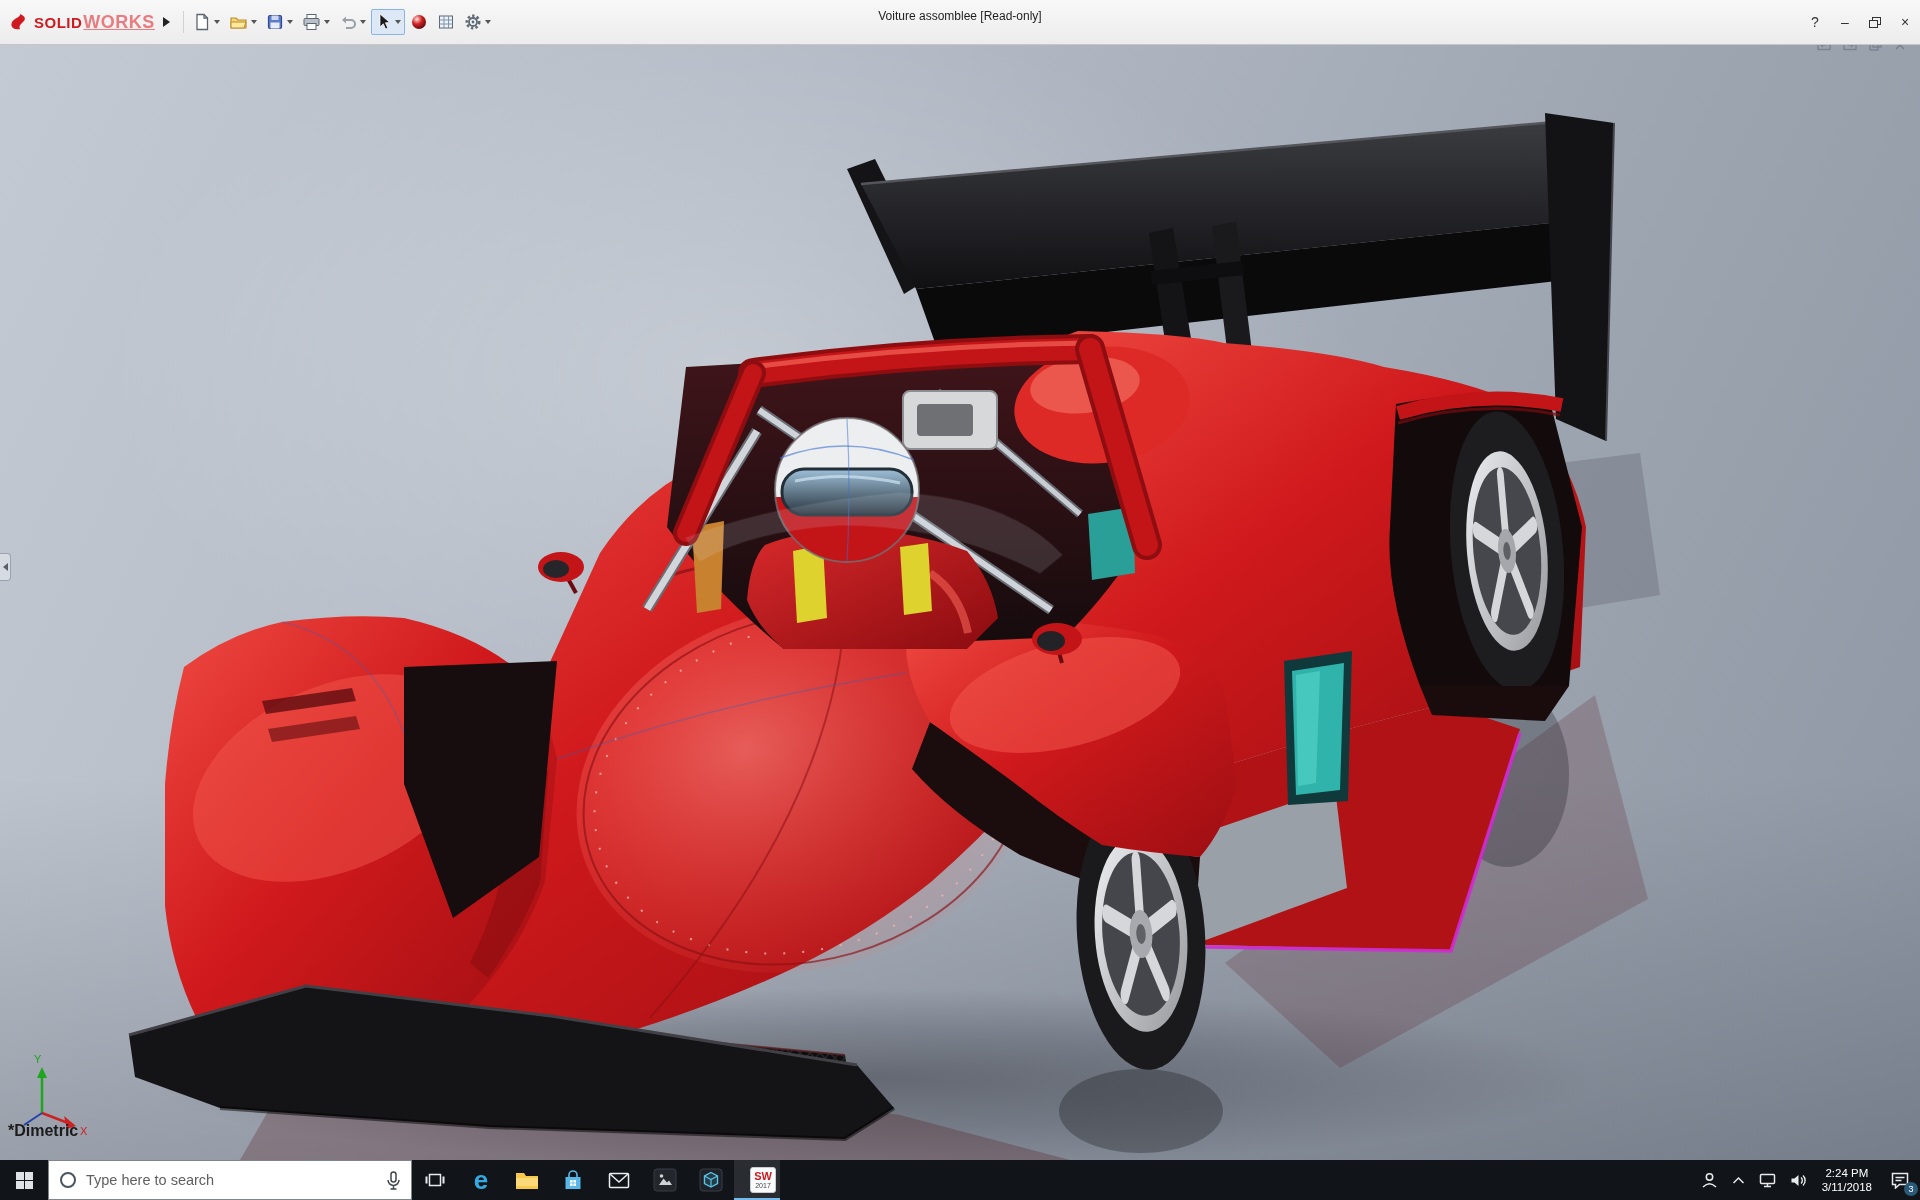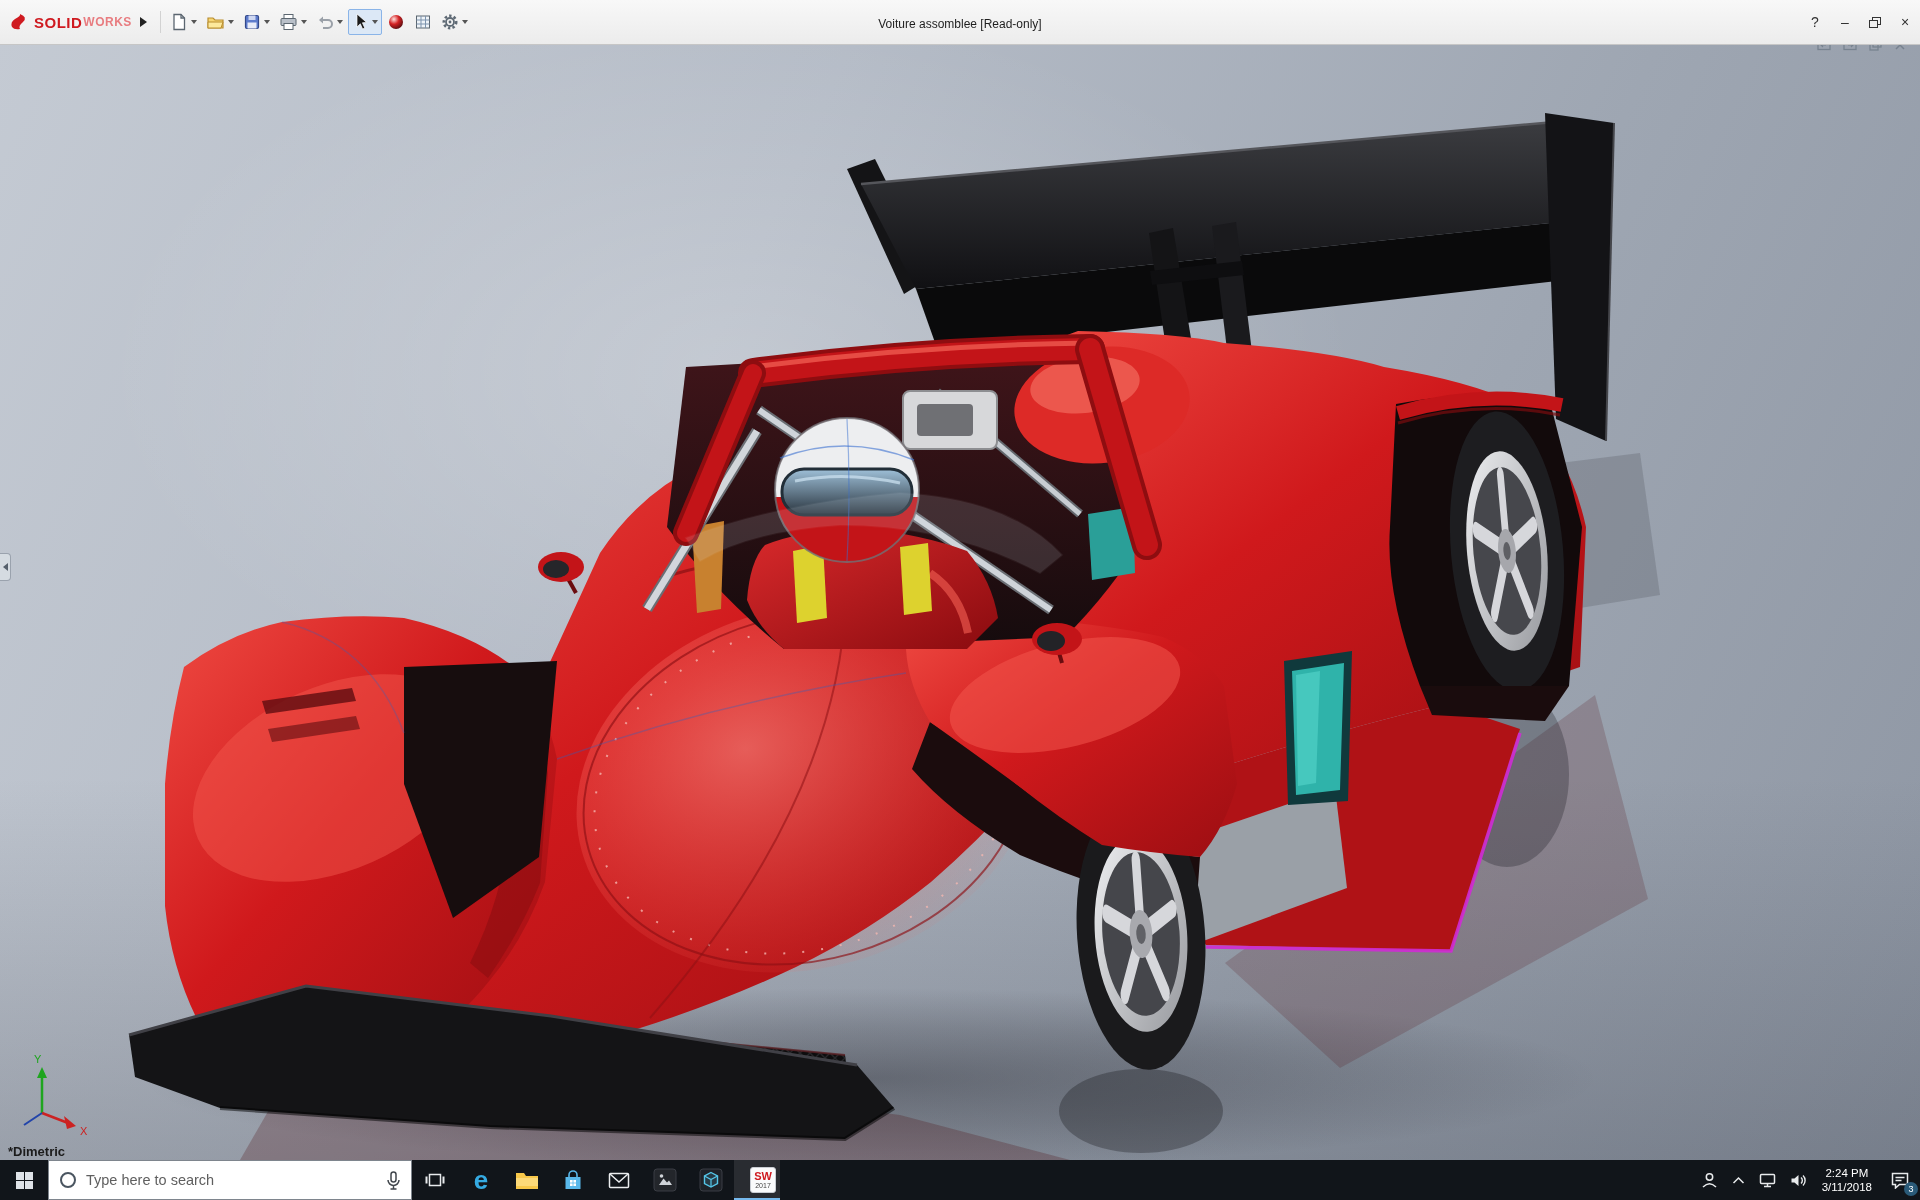--- a/index.html
+++ b/index.html
@@ -8,47 +8,47 @@
 
   
   .titlebar {
     position:absolute; top:0; left:0; width:1920px; height:45px;
     background:linear-gradient(#f8f8f8,#ececec);
     border-bottom:1px solid #c6c6c6;
     display:flex; align-items:center; z-index:30;
   }
   .brand { display:flex; align-items:center; gap:4px; padding:0 6px 0 8px; cursor:default; }
   .brand-solid { color:#cf1a20; font-weight:bold; font-size:15px; letter-spacing:.5px; }
-  .brand-works { color:#e87c80; font-weight:bold; font-size:12px; letter-spacing:.5px; margin-left:-3px; }
+  .brand-works { color:#e87c80; font-weight:bold; font-size:18px; letter-spacing:.5px; margin-left:-3px;text-decoration:underline; }
   .flyout-arrow { width:0; height:0; border-left:7px solid #222; border-top:5px solid transparent; border-bottom:5px solid transparent; margin:0 8px 0 2px; cursor:pointer; }
   .tb-sep { width:1px; height:22px; background:#d2d2d2; margin:0 5px; }
   .tools { display:flex; align-items:center; gap:1px; }
   .tool { display:flex; align-items:center; padding:3px 3px; border:1px solid transparent; border-radius:2px; cursor:pointer; }
   .tool.pressed { border-color:#8ab4e8; background:#dce8f6; }
   .caret { width:0; height:0; border-top:4px solid #555; border-left:3.5px solid transparent; border-right:3.5px solid transparent; margin-left:3px; }
   .win-title {
-    position:absolute; left:50%; top:8px; transform:translateX(-50%);
+    position:absolute; left:50%; top:0; transform:translateX(-50%);
     height:33px; line-height:33px; font-size:12px; color:#1e1e1e; white-space:nowrap;
   }
   .win-controls { margin-left:auto; display:flex; height:33px; }
   .win-btn { width:30px; height:33px; display:flex; align-items:center; justify-content:center; font-size:14px; color:#333; cursor:pointer; }
 
   
   .viewport {
     position:absolute; top:33px; left:0; right:0; bottom:40px;
     background-image:
       radial-gradient(900px 520px at 38% 30%, rgba(255,255,255,.22), rgba(255,255,255,0) 70%),
       linear-gradient(to bottom, rgba(0,0,0,0) 66%, rgba(35,40,52,.22) 100%),
       linear-gradient(115deg, #c4cad3 0%, #b4bbc6 35%, #9ea6b2 68%, #8e96a3 100%);
     overflow:hidden;
   }
   .scene { position:absolute; inset:0; width:100%; height:100%; }
   .doc-controls { position:absolute; top:6px; right:14px; display:flex; gap:12px; z-index:5; }
   .doc-btn { opacity:.75; cursor:pointer; }
-  .view-label { position:absolute; left:8px; bottom:1px; font-size:13px; font-weight:bold; color:#1b1b1b; z-index:5; }
+  .view-label { position:absolute; left:8px; bottom:20px; font-size:16px; font-weight:bold; color:#1b1b1b; z-index:5; }
   .panel-tab { position:absolute; left:0; top:520px; width:11px; height:28px; background:rgba(215,220,227,.92); border:1px solid #9aa2ad; border-left:none; border-radius:0 4px 4px 0; display:flex; align-items:center; justify-content:center; cursor:pointer; z-index:5; }
   .panel-tab i { width:0; height:0; border-right:5px solid #56606c; border-top:4px solid transparent; border-bottom:4px solid transparent; }
 
   
   .taskbar {
     position:absolute; bottom:0; left:0; width:1920px; height:40px;
     background:#11151a; display:flex; align-items:stretch; z-index:40; color:#fff;
   }
   .tb-btn { width:48px; display:flex; align-items:center; justify-content:center; cursor:pointer; }
   .search-box { width:364px; background:#ffffff; display:flex; align-items:center; gap:9px; padding:0 10px; border:1px solid #7e858d; }

